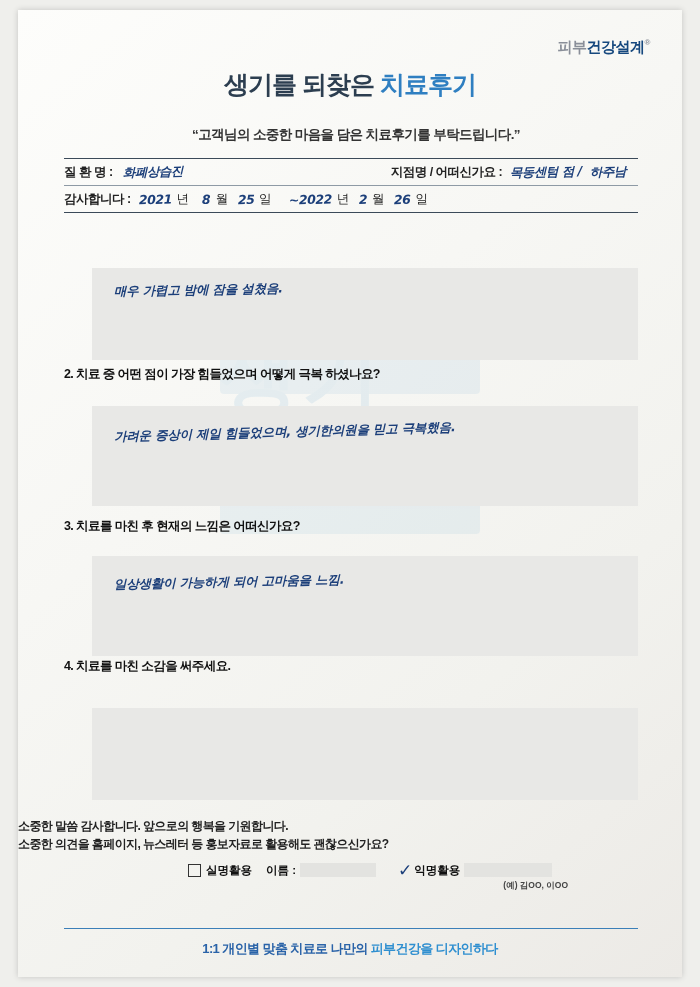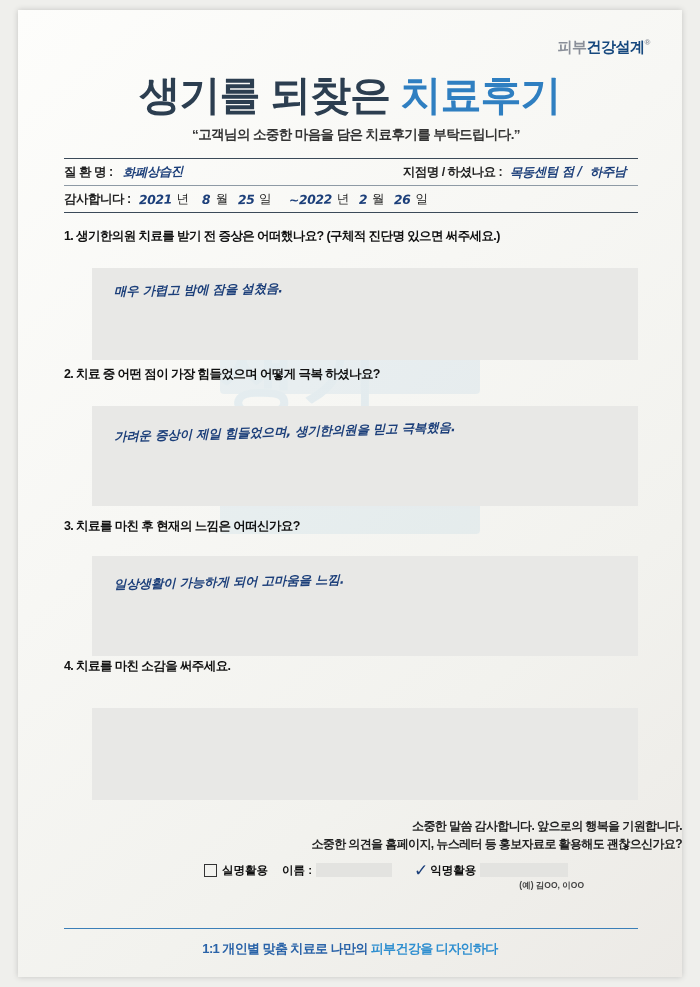--- a/index.html
+++ b/index.html
@@ -36,21 +36,21 @@
     position:absolute;right:32px;top:28px;font-size:15px;font-weight:bold;color:#2a3f8f;
     letter-spacing:-0.5px;
   }
   .brand .b1{color:#8a8f99;font-weight:bold;}
   .brand .b2{color:#16487e;}
   .brand .reg{font-size:8px;vertical-align:top;color:#8a8f99;}
 
   
   .title{
     position:absolute;left:0;top:58px;width:664px;text-align:center;
-    font-size:41px;font-weight:bold;color:#2c3e50;letter-spacing:-1px;
+    font-size:25px;font-weight:bold;color:#2c3e50;letter-spacing:-1px;
   }
   .title .accent{color:#2f7fc1;}
   .subtitle{
     position:absolute;left:0;top:116px;width:676px;text-align:center;
     font-size:13.5px;font-weight:bold;color:#333;letter-spacing:-0.6px;
   }
 
   
   .info{
     position:absolute;left:46px;top:148px;width:574px;
@@ -78,26 +78,26 @@
     position:absolute;left:74px;width:546px;background:#e8e8e6;
   }
   .answer-text{
     position:absolute;color:#1c3f7a;font-style:italic;font-weight:bold;
     font-size:12.5px;letter-spacing:-0.2px;
     font-family:"DejaVu Sans",sans-serif;
   }
 
   
   .foot-line{
-    position:absolute;width:664px;left:0;text-align:right;font-size:12px;
+    position:absolute;width:664px;left:0;text-align:left;font-size:12px;
     font-weight:bold;color:#222;letter-spacing:-0.6px;
   }
   .consent{
     position:absolute;left:170px;top:848px;width:380px;height:24px;
-    display:flex;align-items:center;font-size:11.5px;font-weight:bold;color:#111;margin-left:16px;
+    display:flex;align-items:center;font-size:11.5px;font-weight:bold;color:#111;
   }
   .chk{
     width:11px;height:11px;border:1.4px solid #333;display:inline-block;margin-right:5px;
   }
   .namebox{
     width:76px;height:14px;background:#e3e3e0;display:inline-block;margin-left:4px;
   }
   .namebox.wide{width:88px;}
   .tick{
     color:#1c3f7a;font-size:17px;font-weight:bold;font-style:italic;margin-right:2px;
@@ -139,45 +139,41 @@
     <div class="title">
       <span>생기를 되찾은 </span><span class="accent">치료후기</span>
     </div>
     <div class="subtitle">“고객님의 소중한 마음을 담은 치료후기를 부탁드립니다.”</div>
 
     <div class="info">
       <div class="info-row first">
         <span class="lbl">질 환 명 :</span>
         <span class="hand" style="margin-left:10px">화폐상습진</span>
         <span class="fill"></span>
-        <span class="lbl">지점명 / 하셨나요 :</span>
+        <span class="lbl">지점명 / 어떠신가요 :</span>
         <span class="hand" style="margin-left:8px">목동센텀 점 /</span>
         <span class="hand" style="margin-left:8px;margin-right:12px">하주남</span>
       </div>
       <div class="info-row">
         <span class="lbl">감사합니다 :</span>
         <span class="hand" style="margin-left:8px">2021</span>
         <span style="margin-left:5px">년</span>
         <span class="hand" style="margin-left:14px">8</span>
         <span style="margin-left:5px">월</span>
         <span class="hand" style="margin-left:10px">25</span>
         <span style="margin-left:5px">일</span>
         <span class="hand" style="margin-left:18px">~2022</span>
         <span style="margin-left:5px">년</span>
         <span class="hand" style="margin-left:10px">2</span>
         <span style="margin-left:5px">월</span>
         <span class="hand" style="margin-left:10px">26</span>
         <span style="margin-left:5px">일</span>
       </div>
     </div>
 
-    <div class="q" style="top:218px">
-      <span>1.</span>
-      <span>생기한의원 치료를 받기 전 증상은 어떠했나요? (구체적 진단명 있으면 써주세요.)</span>
-    </div>
     <div class="answer-box" style="top:258px;height:92px"></div>
     <div class="answer-text" style="left:96px;top:272px;transform:rotate(-1deg)">매우 가렵고  밤에 잠을 설쳤음.</div>
 
     <div class="q" style="top:356px">
       <span>2.</span>
       <span>치료 중 어떤 점이 가장 힘들었으며 어떻게 극복 하셨나요?</span>
     </div>
     <div class="answer-box" style="top:396px;height:100px"></div>
     <div class="answer-text" style="left:96px;top:414px;transform:rotate(-1.6deg)">가려운 증상이 제일 힘들었으며,  생기한의원을  믿고 극복했음.</div>
 

